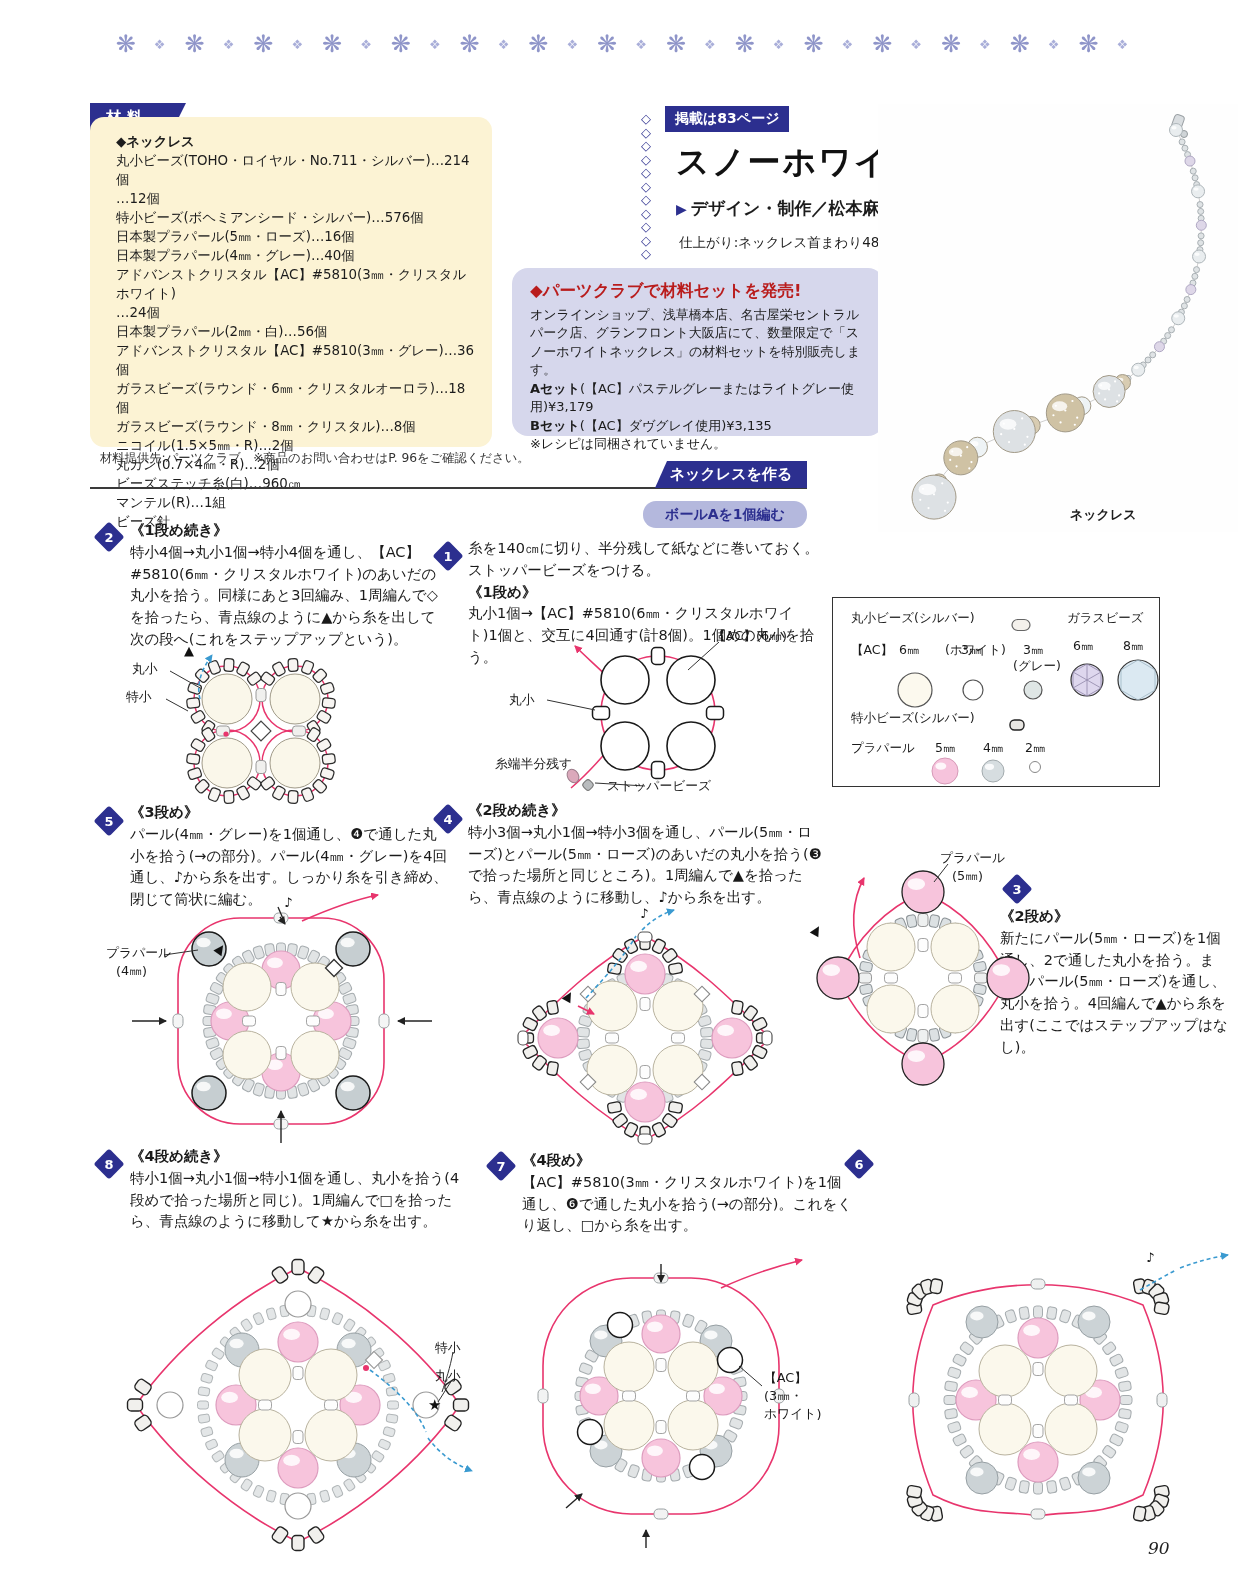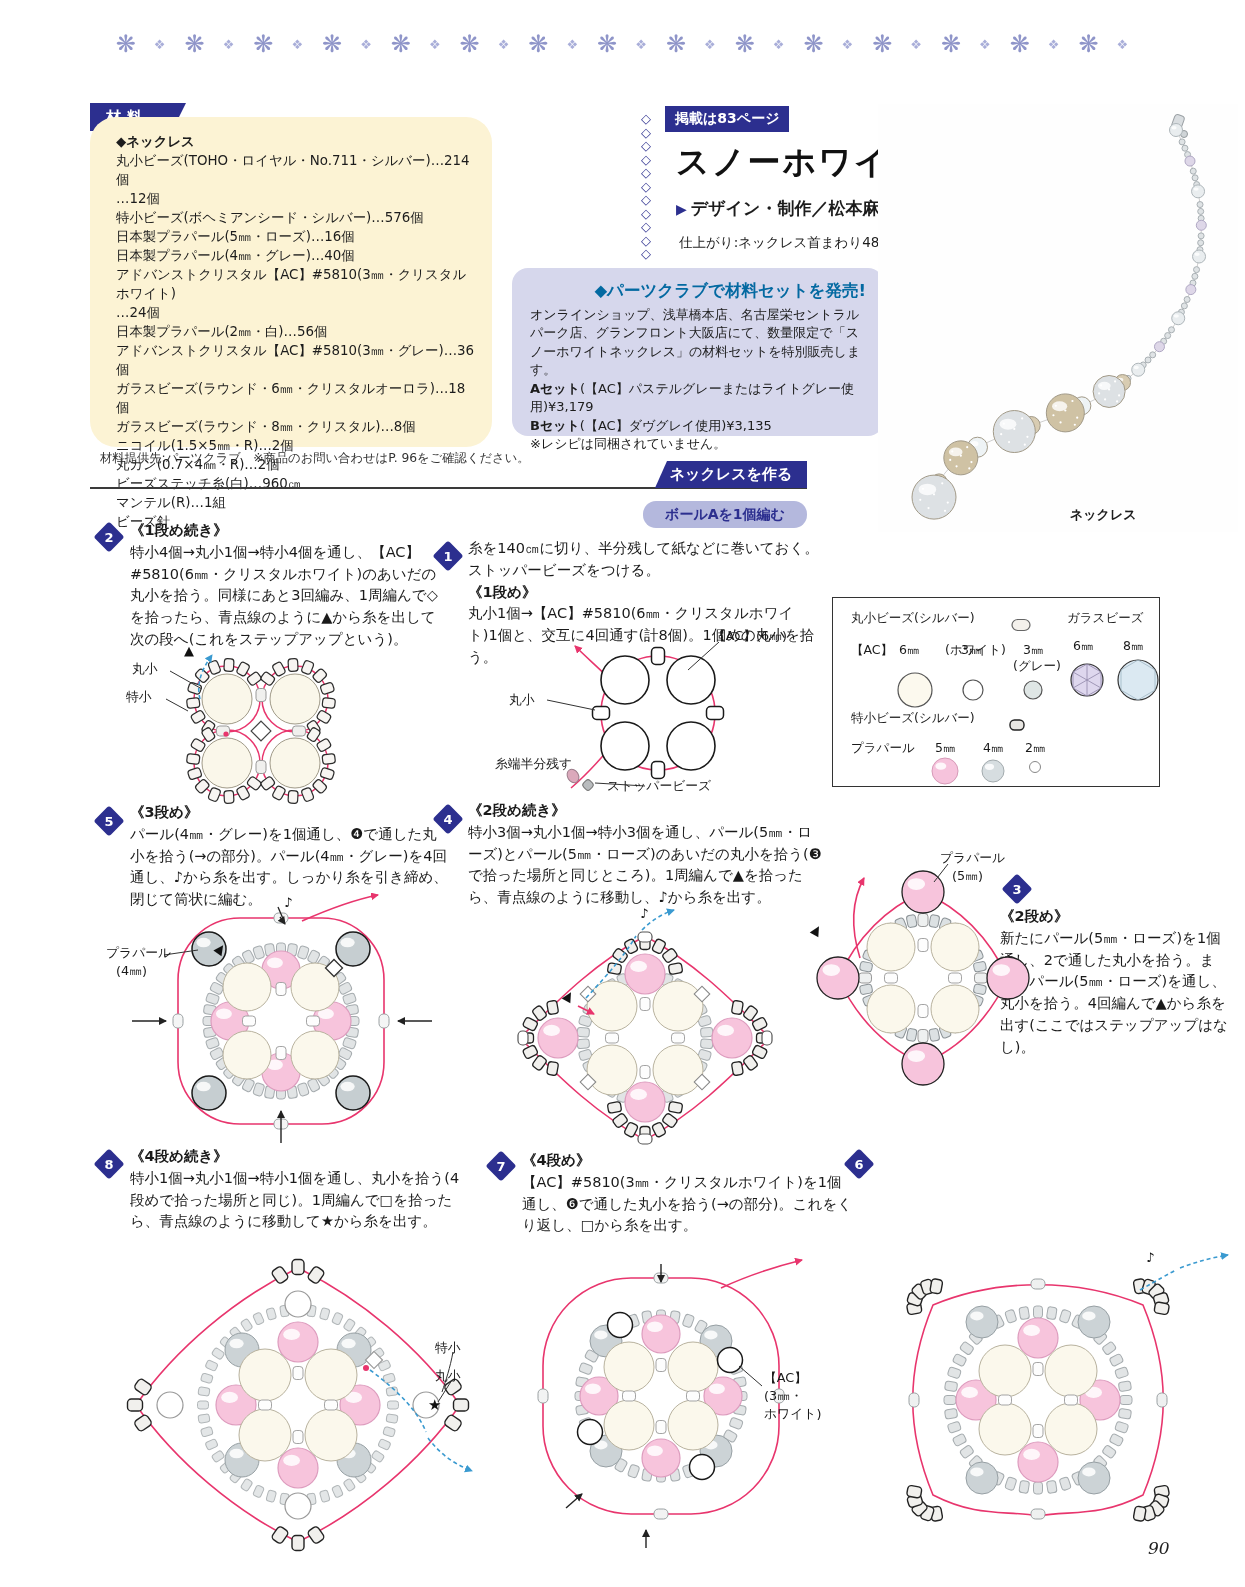--- a/index.html
+++ b/index.html
@@ -10,40 +10,40 @@
   #border{top:24px;left:0;width:1245px;height:40px;display:flex;align-items:center;
           justify-content:center;overflow:hidden;white-space:nowrap;}
   #border span{display:inline-block;}
   .bstar{color:#8f95c9;font-size:24px;margin:0 9px;}
   .bdia{color:#a9aed9;font-size:13px;margin:0 9px;letter-spacing:1px;}
   
   .navy{background:#2c2f8f;color:#fff;font-weight:bold;}
   #mat-tab{left:90px;top:103px;width:96px;height:28px;font-size:15px;letter-spacing:6px;
            display:flex;align-items:center;padding-left:16px;box-sizing:border-box;
            clip-path:polygon(0 0,100% 0,calc(100% - 14px) 100%,0 100%);}
-  #mat-box{left:90px;top:117px;width:402px;height:330px;background:#fcf3d4;border-radius:26px;
+  #mat-box{left:90px;top:117px;width:402px;height:330px;background:#fcf3d4;border-radius:14px;
            box-sizing:border-box;padding:15px 16px 8px 26px;font-size:13.4px;line-height:19px;}
   #mat-box .hd{font-weight:bold;}
   .matrow{display:flex;flex-direction:column;}
   .matrow .c1{width:218px;}
   #mat-credit{left:100px;top:450px;font-size:12.3px;color:#333;}
   
   #dchain{left:637px;top:112px;width:18px;display:flex;flex-direction:column;align-items:center;
           color:#2c2f8f;font-size:13px;line-height:13.5px;}
   #pageref{left:665px;top:106px;height:26px;font-size:14px;display:flex;align-items:center;
            padding:0 10px;}
   #title{left:676px;top:140px;font-family:"DejaVu Serif","Liberation Serif",serif;
          font-size:33px;font-weight:600;letter-spacing:2px;color:#111;}
   #designer{left:676px;top:197px;font-size:17px;font-weight:bold;}
   #designer .arr{color:#2c2f8f;font-size:14px;margin-right:4px;}
   #sizenote{left:679px;top:234px;font-size:13.5px;}
   
   #promo{left:512px;top:268px;width:372px;height:168px;background:#d6d7ec;border-radius:16px;
          box-sizing:border-box;padding:12px 18px;}
-  #promo .pt{color:#0369a1;font-weight:bold;font-size:16.5px;margin-bottom:4px;text-align:right;}
+  #promo .pt{color:#b91c1c;font-weight:bold;font-size:16.5px;margin-bottom:4px;}
   #promo .pb{font-size:13px;line-height:1.42;}
   #promo .ps{font-size:13px;line-height:1.42;}
   #promo .ps b{font-weight:bold;}
   
   #photo{left:878px;top:104px;width:360px;height:428px;}
   #photocap{left:1070px;top:506px;font-size:13px;font-weight:bold;}
   
   #rule1{left:90px;top:487px;width:717px;height:2px;background:#3a3a3a;}
   #makebox{left:655px;top:461px;width:152px;height:27px;font-size:15px;display:flex;
            align-items:center;justify-content:center;

